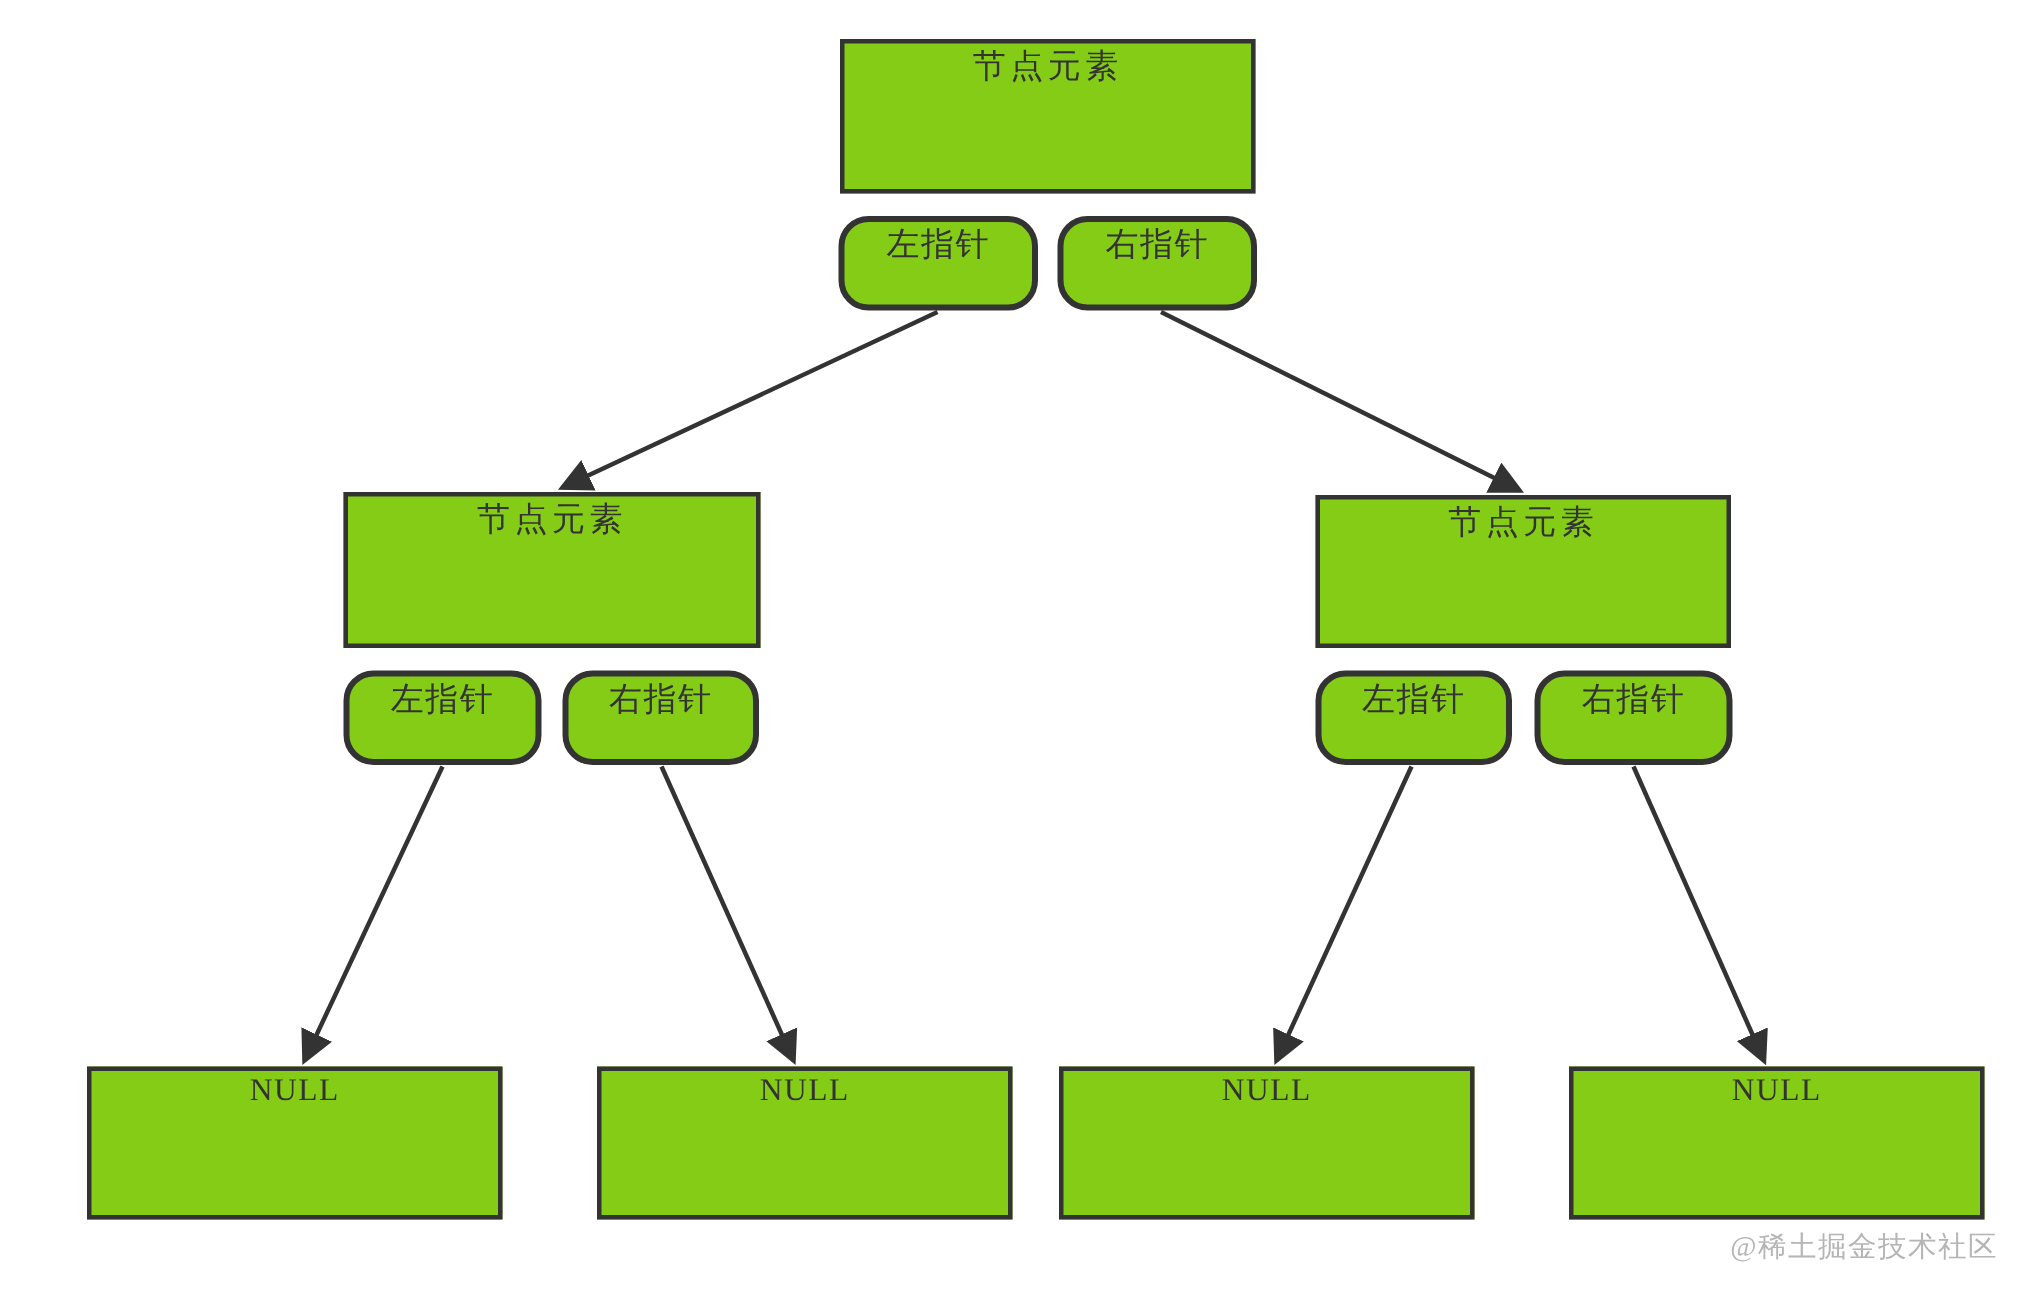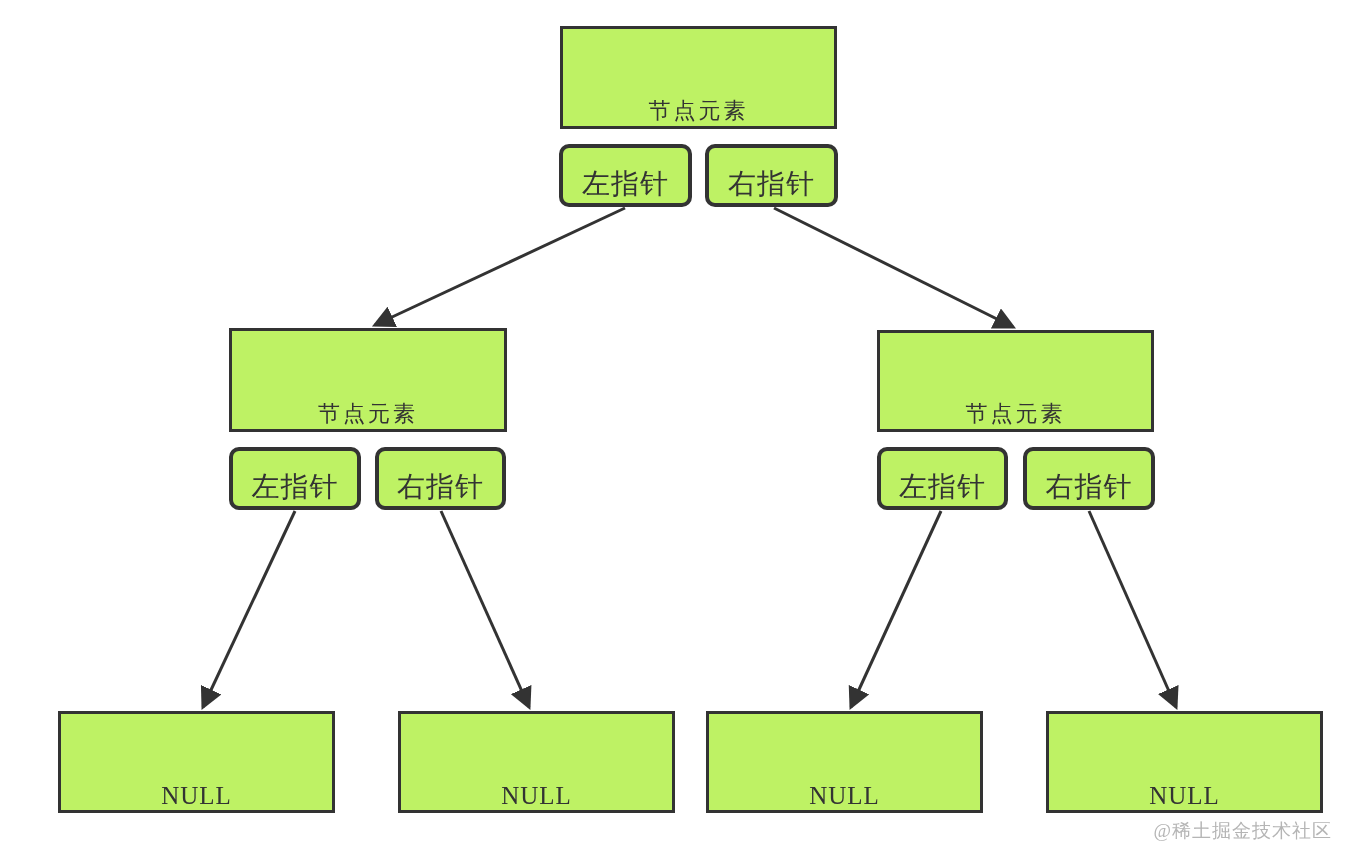--- a/index.html
+++ b/index.html
@@ -14,29 +14,29 @@
   .arrow-layer {
     position: absolute;
     left: 0; top: 0;
     width: 1352px; height: 864px;
     pointer-events: none;
   }
   .box {
     position: absolute;
     box-sizing: border-box;
     border: 3px solid #333333;
-    background: #bef264;
+    background: #84cc16;
     display: flex;
-    align-items: flex-end;
+    align-items: flex-start;
     justify-content: center;
     color: #333333;
   }
   .elem { font-size: 22px; letter-spacing: 3px; }
-  .ptr  { border-width: 4px; border-radius: 10px; font-size: 28px; letter-spacing: 1px; }
-  .leaf { font-size: 25px; letter-spacing: 1px; }
+  .ptr  { border-width: 4px; border-radius: 20px; font-size: 22px; letter-spacing: 1px; }
+  .leaf { font-size: 21px; letter-spacing: 1px; }
 
   
   .root-elem { left: 560px; top: 26px;  width: 277px; height: 103px; }
   .root-lptr { left: 559px; top: 144px; width: 133px; height: 63px; }
   .root-rptr { left: 705px; top: 144px; width: 133px; height: 63px; }
 
   
   .lc-elem { left: 229px; top: 328px; width: 278px; height: 104px; }
   .lc-lptr { left: 229px; top: 447px; width: 132px; height: 63px; }
   .lc-rptr { left: 375px; top: 447px; width: 131px; height: 63px; }

